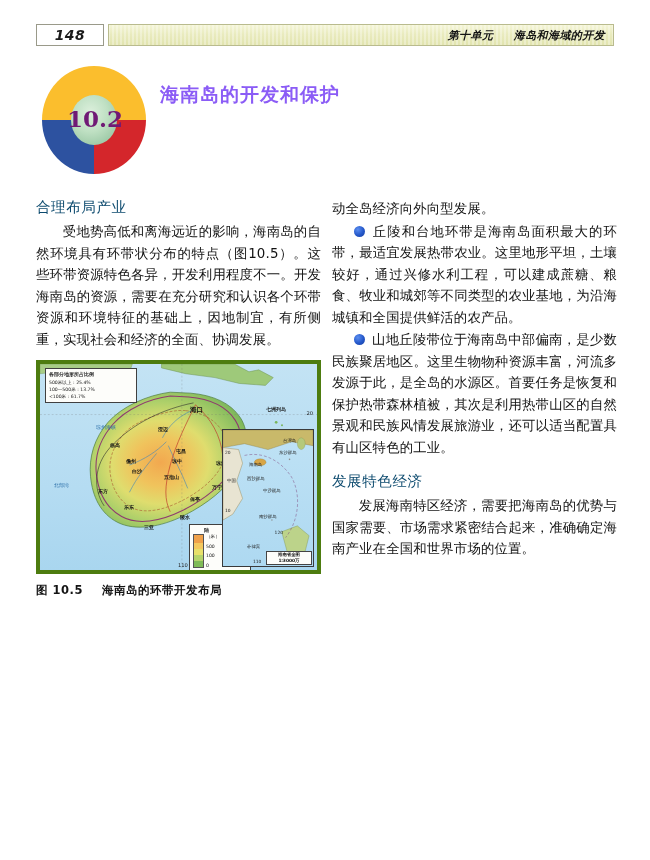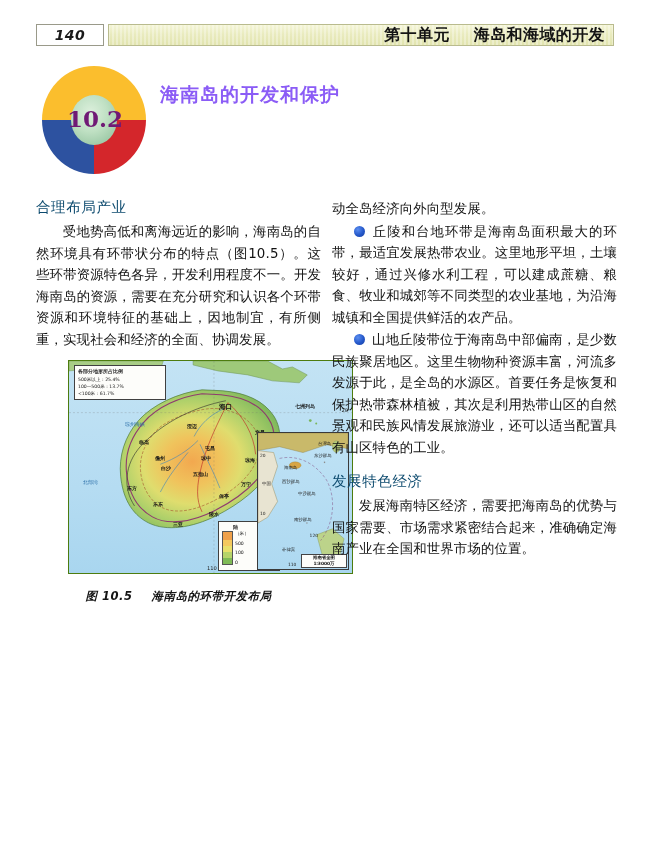--- a/index.html
+++ b/index.html
@@ -41,25 +41,26 @@
     background:
       repeating-linear-gradient(90deg,
         rgba(255,255,255,0.55) 0px, rgba(255,255,255,0.0) 2px,
         rgba(255,255,255,0.55) 4px),
       linear-gradient(180deg, #f2f3cf 0%, #e6e8b4 45%, #dde0a2 100%);
     display: flex; align-items: center; justify-content: flex-end;
     padding-right: 8px;
     position: relative;
   }
   .header-unit {
-    font-size: 16px;
+    font-size: 11px;
     font-weight: bold;
     color: #141414;
     letter-spacing: 0.4px;
     white-space: nowrap;
+    font-style: italic;
   }
   .header-unit .unit-gap { display: inline-block; width: 12px; }
 
   
   .badge {
     position: absolute;
     left: 38px; top: 62px;
     width: 112px; height: 112px;
   }
   .badge svg { display: block; }
@@ -122,34 +123,31 @@
     vertical-align: -1px;
   }
 
   
   figure.map-fig {
     margin: 10px 0 0 0;
     width: 285px;
   }
   .map-frame {
     width: 285px; height: 214px;
-    border: 1px solid #4d7c0f;
+    border: 4px solid #4d7c0f;
     position: relative;
     overflow: hidden;
     background: #bfe0f2;
-    margin-left: 32px;
   }
   .fig-caption {
-    margin-top: 15px;
-    text-align: center;
+    margin-top: 9px;
     font-size: 11.5px;
     font-weight: bold;
     letter-spacing: 0.5px;
     color: #141414;
-    font-style: italic;
   }
   .fig-caption .cap-gap { display: inline-block; width: 10px; }
 
   
   .sea { position: absolute; inset: 0; background:
       linear-gradient(180deg,#c3e3f4 0%, #b5dcf2 60%, #a9d6ef 100%); }
   .map-svg { position: absolute; inset: 0; }
   .stat-box {
     position: absolute;
     left: 5px; top: 4px;
@@ -230,21 +228,21 @@
     position: absolute;
     font-size: 5.2px;
     color: #222;
   }
 </style>
 </head>
 <body>
 
 <div class="header">
   <div class="page-num-box">
-    <span>140</span>
+    <span>148</span>
   </div>
   <div class="header-band">
     <span class="header-unit">
       <span>第十单元</span>
       <span class="unit-gap"></span>
       <span>海岛和海域的开发</span>
     </span>
   </div>
 </div>
 

